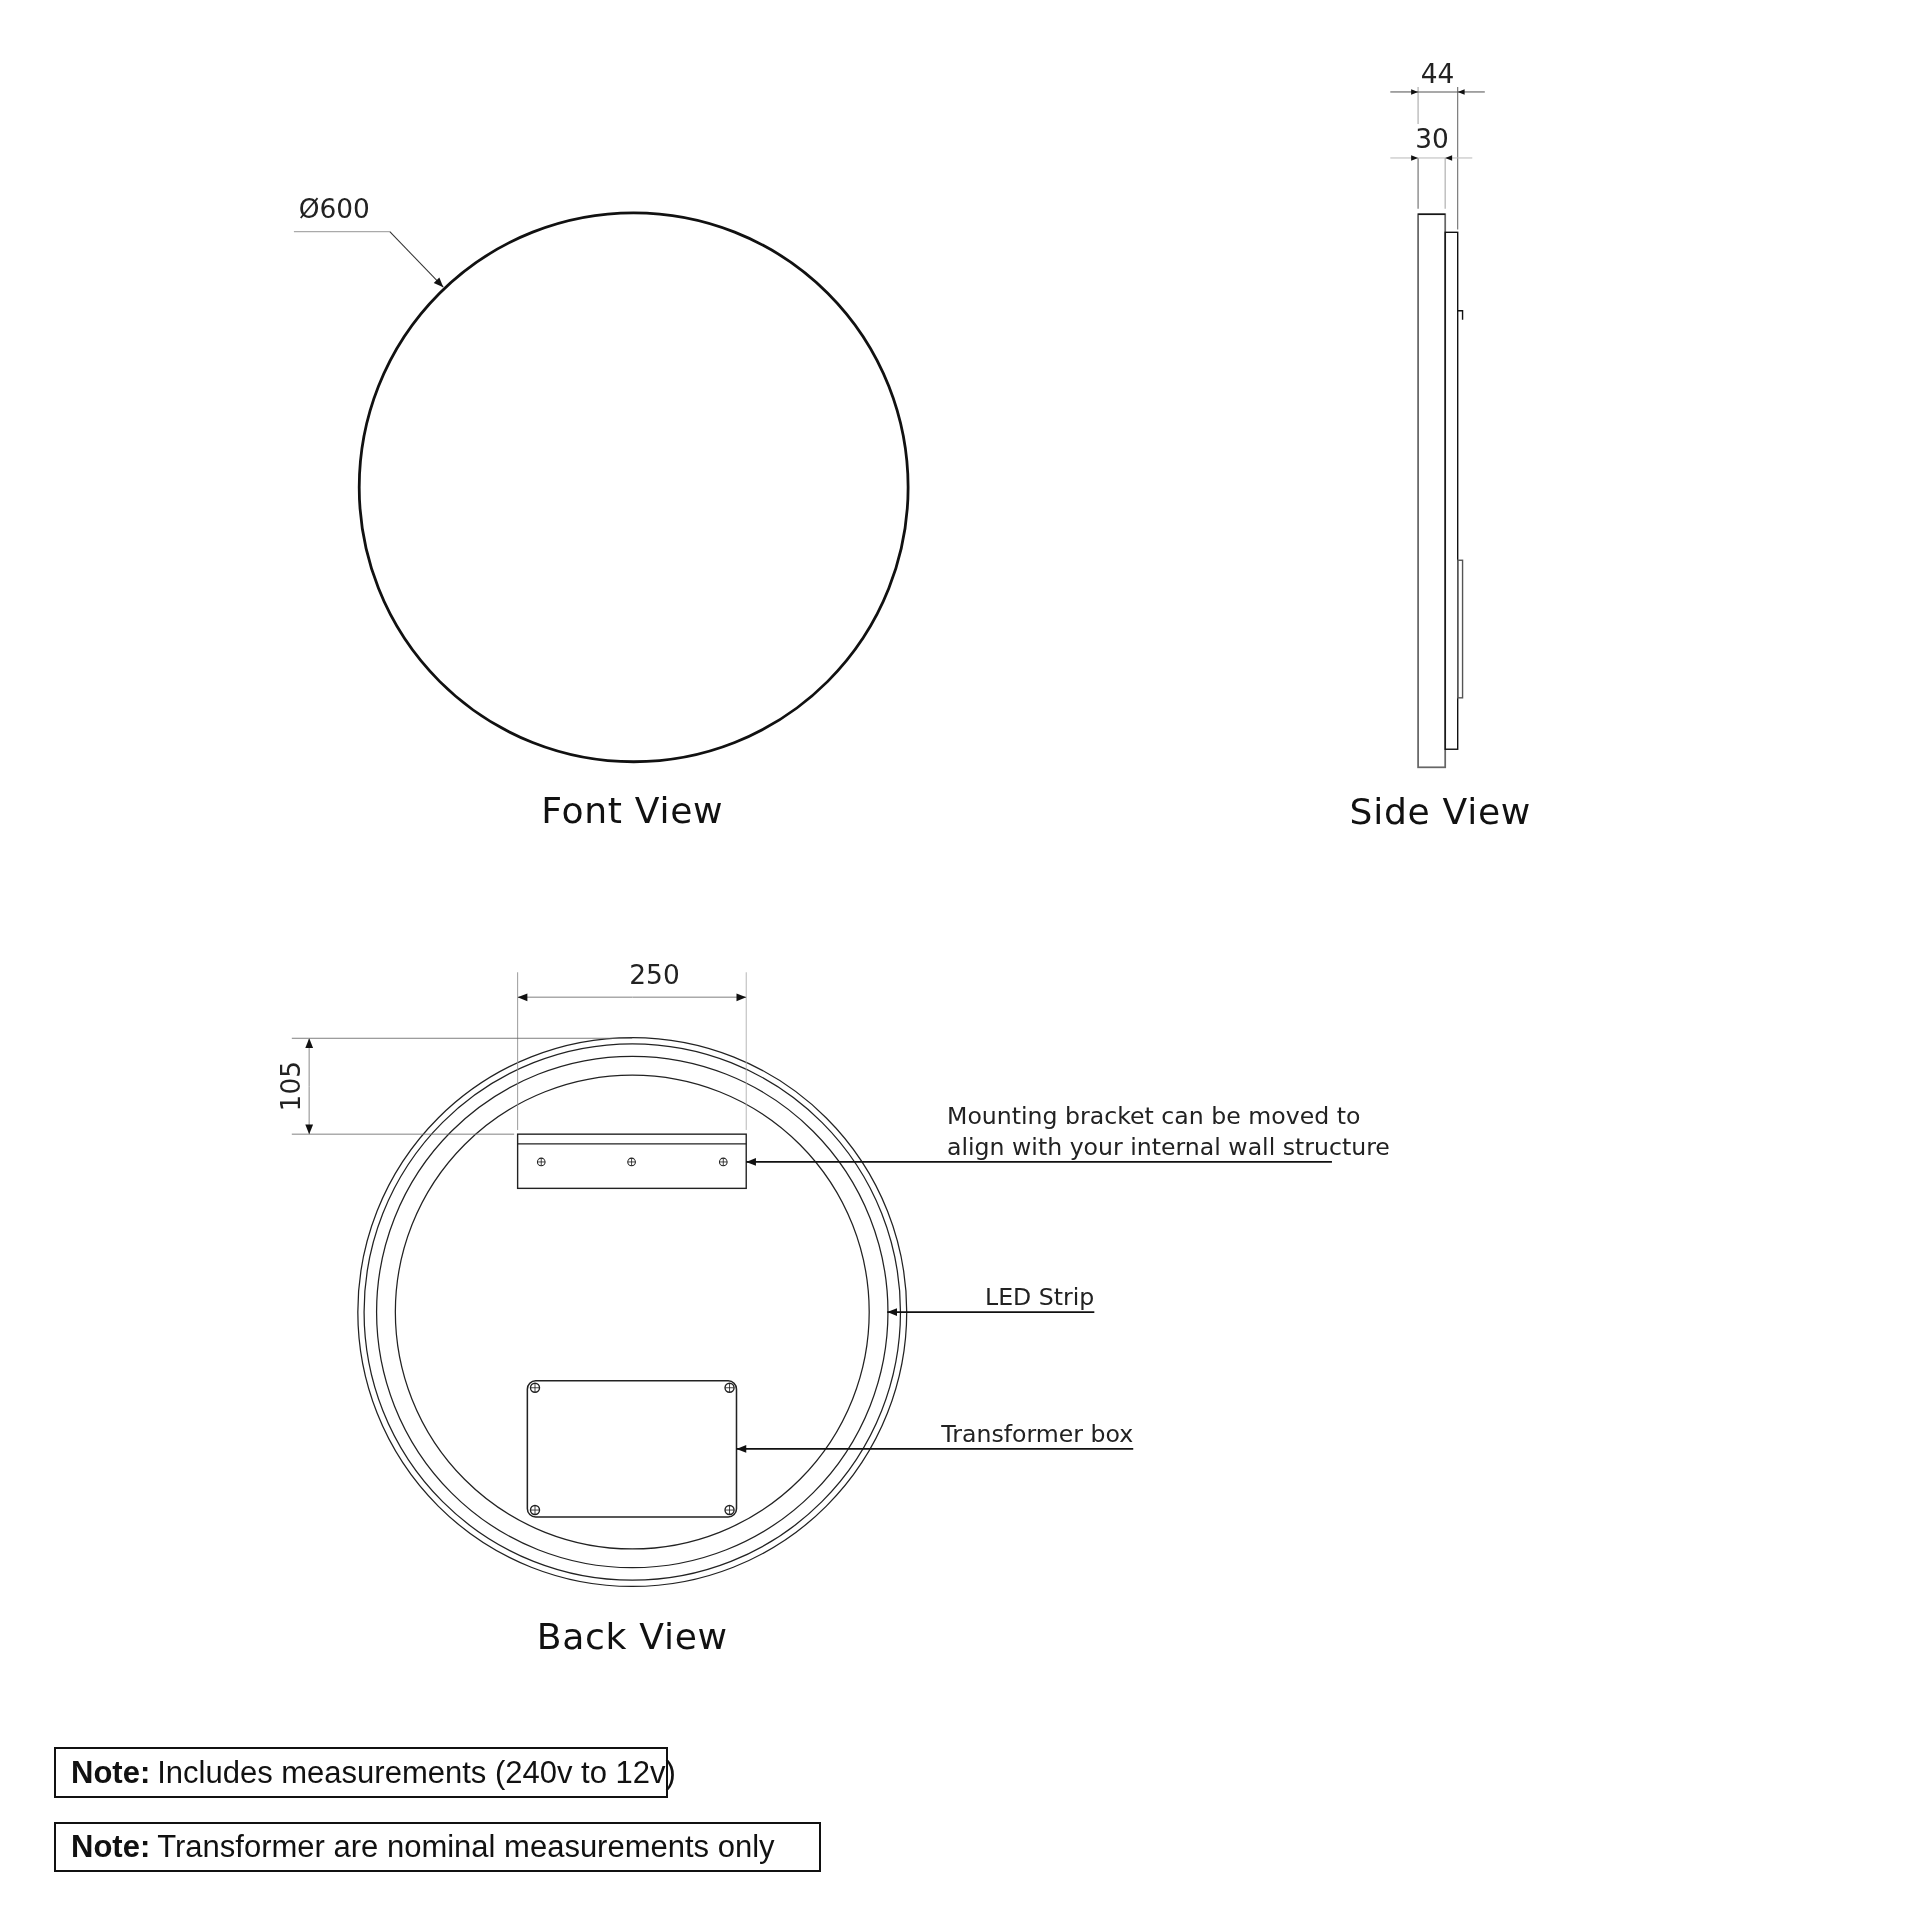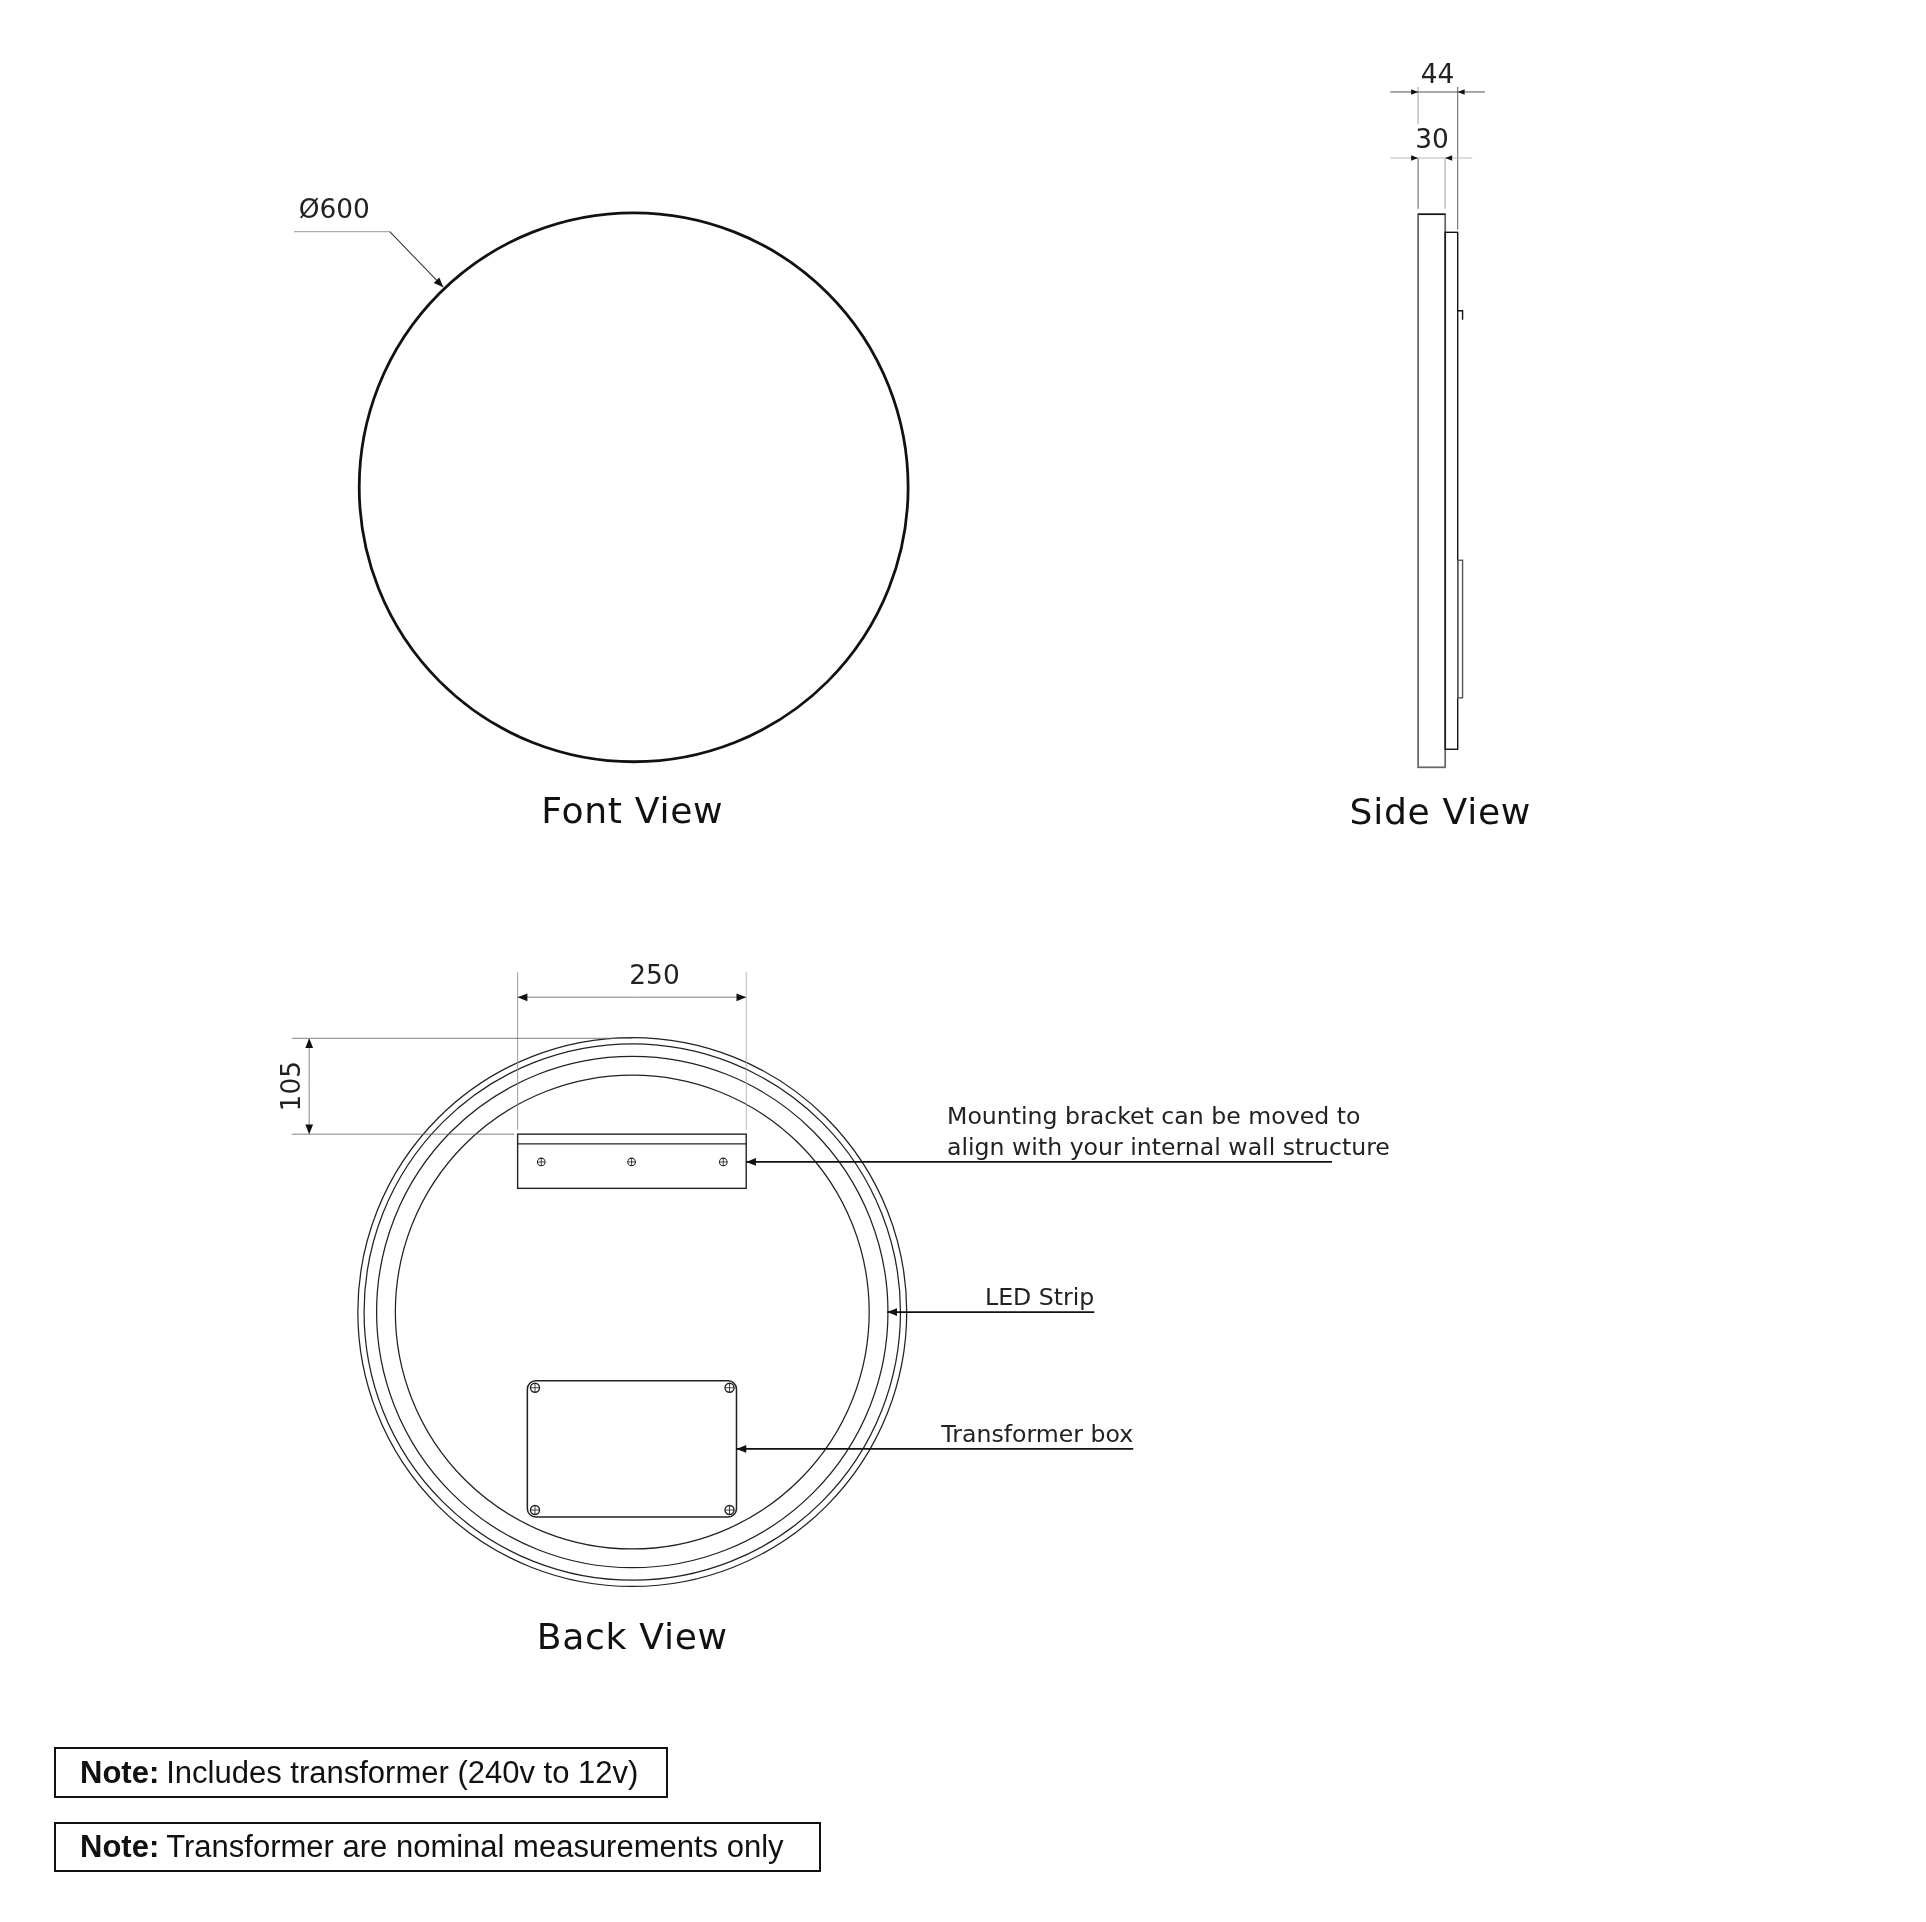--- a/index.html
+++ b/index.html
@@ -1,21 +1,21 @@
 <!DOCTYPE html>
 <html style="font-size:11px"><head>
 <meta charset="utf-8">
 <style>
   html, body { margin: 0; padding: 0; background: #ffffff; }
   body { width: 1926px; height: 1923px; position: relative; overflow: hidden; }
   svg { position: absolute; left: 0; top: 0; }
   .view-title { font-size: 52px; font-family: "DejaVu Sans", sans-serif; fill: #111; letter-spacing: 1px; }
   .dim-text { font-size: 38px; font-family: "DejaVu Sans", sans-serif; fill: #222; }
   .callout-text { font-size: 34px; font-family: "DejaVu Sans", sans-serif; fill: #222; }
-  .note-box { position: absolute; border: 2.8px solid #111; box-sizing: border-box; display: flex; align-items: center; padding-left: 24px; font-family: "Liberation Sans", sans-serif; font-size: 31px; color: #111; white-space: nowrap; }
+  .note-box { position: absolute; border: 2.8px solid #111; box-sizing: border-box; display: flex; align-items: center; padding-left: 15px; font-family: "Liberation Sans", sans-serif; font-size: 31px; color: #111; white-space: nowrap; }
   .note-box b { font-weight: bold; margin-right: 7px; }
 </style>
 </head>
 <body>
 
 <svg width="1926" height="1923" viewBox="0 0 2772 2767">
   <defs>
     <marker id="arrow" viewBox="0 0 10 10" refX="10" refY="5" markerWidth="14" markerHeight="10" markerUnits="userSpaceOnUse" orient="auto">
       <path d="M0,1 L10,5 L0,9 Z" fill="#111"></path>
     </marker>
@@ -132,19 +132,19 @@
 
     <line x1="1631" y1="2085" x2="1060" y2="2085" stroke="#111" stroke-width="2.5" marker-end="url(#arrowBig)"></line>
     <text class="callout-text" x="1631" y="2075" text-anchor="end">Transformer box</text>
 
     <text class="view-title" x="910" y="2373" text-anchor="middle">Back View</text>
   </g>
 </svg>
 
 <div class="note-box" style="left:54px; top:1747px; width:614px; height:51px;">
   <b>Note:</b>
-  <span>Includes transformer (240v to 12v)</span>
+  <span>Includes measurements (240v to 12v)</span>
 </div>
 <div class="note-box" style="left:54px; top:1822px; width:767px; height:50px;">
   <b>Note:</b>
   <span>Transformer are nominal measurements only</span>
 </div>
 
 
 </body></html>

